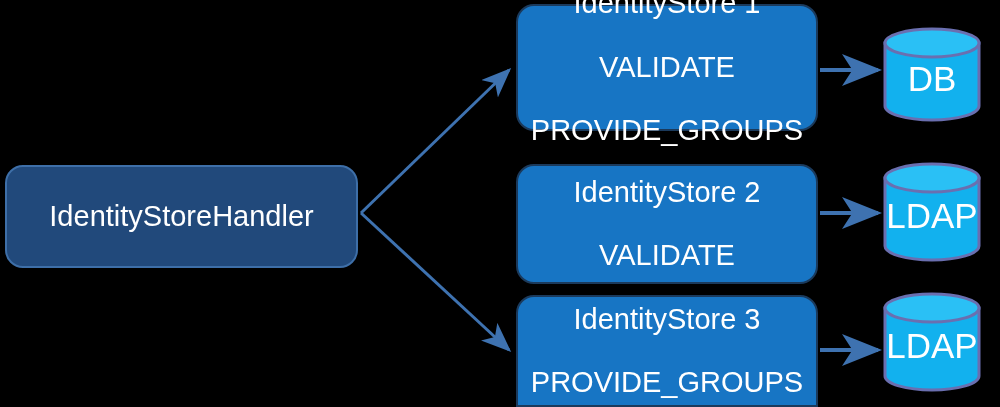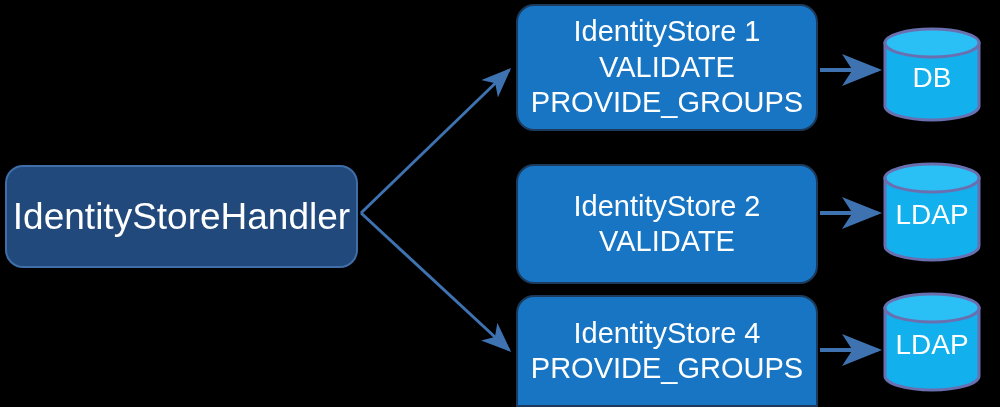--- a/index.html
+++ b/index.html
@@ -27,30 +27,31 @@
     position: absolute;
     box-sizing: border-box;
     display: flex;
     flex-direction: column;
     align-items: center;
     justify-content: center;
     text-align: center;
     color: #ffffff;
     line-height: 1.22;
     white-space: nowrap;
+    gap: 28px;
   }
   .handler-node {
     left: 5px;
     top: 165px;
     width: 353px;
     height: 103px;
     background: #21497B;
     border: 2px solid #3E6FA8;
     border-radius: 18px;
-    font-size: 37px;
+    font-size: 29px;
   }
   .store-node {
     left: 516px;
     width: 302px;
     background: #1775C4;
     border: 2px solid #1B3A5C;
     border-radius: 18px;
     font-size: 29px;
   }
   .store-1 { top: 4px;   height: 127px; }
@@ -68,21 +69,21 @@
   .cyl-3 { top: 292px; height: 100px; }
   .cyl-svg { display: block; width: 100%; height: 100%; }
   .cyl-label {
     position: absolute;
     left: 0;
     right: 0;
     top: 50%;
     transform: translateY(-40%);
     text-align: center;
     color: #ffffff;
-    font-size: 28px;
+    font-size: 35px;
     font-family: "Liberation Sans", sans-serif;
     pointer-events: none;
   }
 </style>
 </head>
 <body>
 
 <div id="canvas">
 
   <svg id="edges" viewBox="0 0 1000 407">
@@ -112,21 +113,21 @@
     <span class="store-line">VALIDATE</span>
     <span class="store-line">PROVIDE_GROUPS</span>
   </div>
 
   <div class="node store-node store-2">
     <span class="store-line">IdentityStore 2</span>
     <span class="store-line">VALIDATE</span>
   </div>
 
   <div class="node store-node store-3">
-    <span class="store-line">IdentityStore 4</span>
+    <span class="store-line">IdentityStore 3</span>
     <span class="store-line">PROVIDE_GROUPS</span>
   </div>
 
   <div class="cylinder cyl-1">
     <svg class="cyl-svg" viewBox="0 0 100 95" preserveAspectRatio="none">
       <path d="M3,16 L3,79 A47,14 0 0 0 97,79 L97,16 Z" fill="#12B1EE" stroke="#6A6FB0" stroke-width="3"></path>
       <ellipse cx="50" cy="16" rx="47" ry="14" fill="#2AC0F5" stroke="#6A6FB0" stroke-width="3"></ellipse>
     </svg>
     <div class="cyl-label">DB</div>
   </div>

